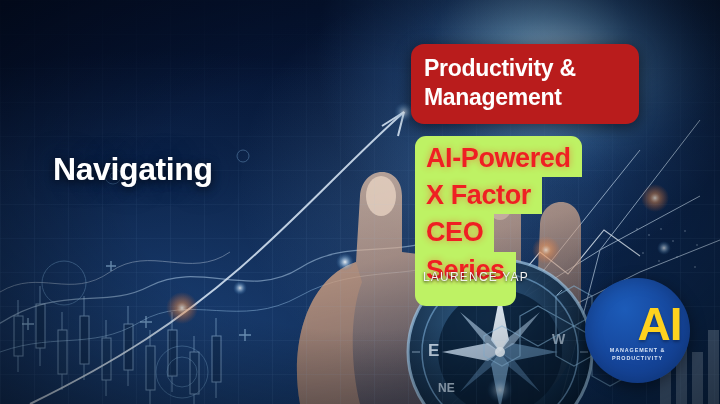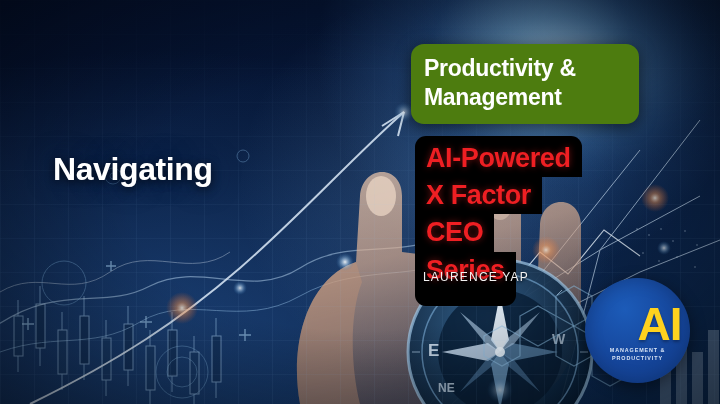--- a/index.html
+++ b/index.html
@@ -39,37 +39,37 @@
     position:absolute;left:53px;top:128px;width:300px;
     color:#fff;font-weight:700;font-size:32px;line-height:1.32;
     letter-spacing:-.4px;
     text-shadow:0 2px 10px rgba(0,0,0,.75), 0 0 26px rgba(10,30,70,.9);
   }
   .headline .ln{display:block;white-space:nowrap;margin-top:20px;}
 
   
   .cat-box{
     position:absolute;left:411px;top:44px;width:228px;
-    background:#4d7c0f;border-radius:13px;
+    background:#b91c1c;border-radius:13px;
     padding:10px 13px 11px 13px;box-sizing:border-box;
     box-shadow:0 3px 16px rgba(0,0,0,.6);
   }
   .cat-box .ln{
     display:block;color:#fff;font-weight:700;font-size:23px;
     line-height:1.28;letter-spacing:-.3px;white-space:nowrap;
   }
 
   
   .series{
     position:absolute;left:415px;top:136px;width:230px;
   }
   .series .ln{
     display:table;color:#ef1f23;font-weight:700;font-size:27px;
     line-height:1.12;letter-spacing:-.4px;white-space:nowrap;
-    background:#000000;padding:3px 11px 4px 11px;
+    background:#bef264;padding:3px 11px 4px 11px;
     text-shadow:0 0 7px rgba(255,40,40,.45);
   }
   .series .ln:first-child{border-radius:11px 11px 0 0;padding-top:7px;}
   .series .ln:last-child{border-radius:0 0 11px 11px;padding-bottom:21px;}
   .byline{
     position:absolute;left:423px;top:270px;
     color:#f2f2f2;font-size:12px;font-weight:400;letter-spacing:1.2px;
     text-shadow:0 1px 3px rgba(0,0,0,.9);
   }
 

